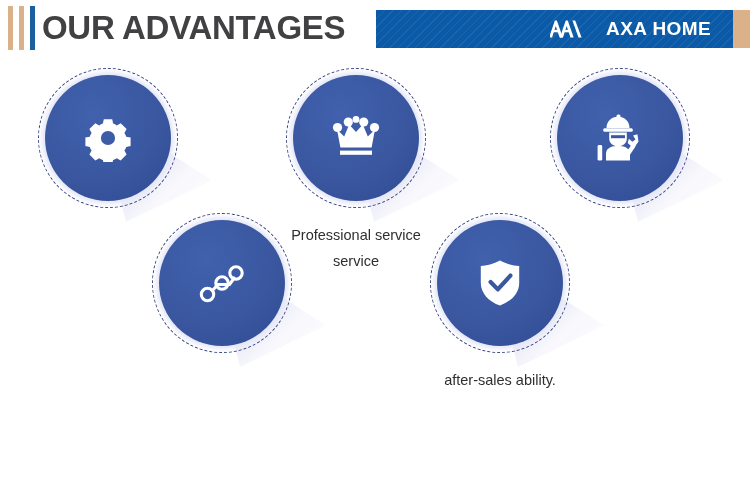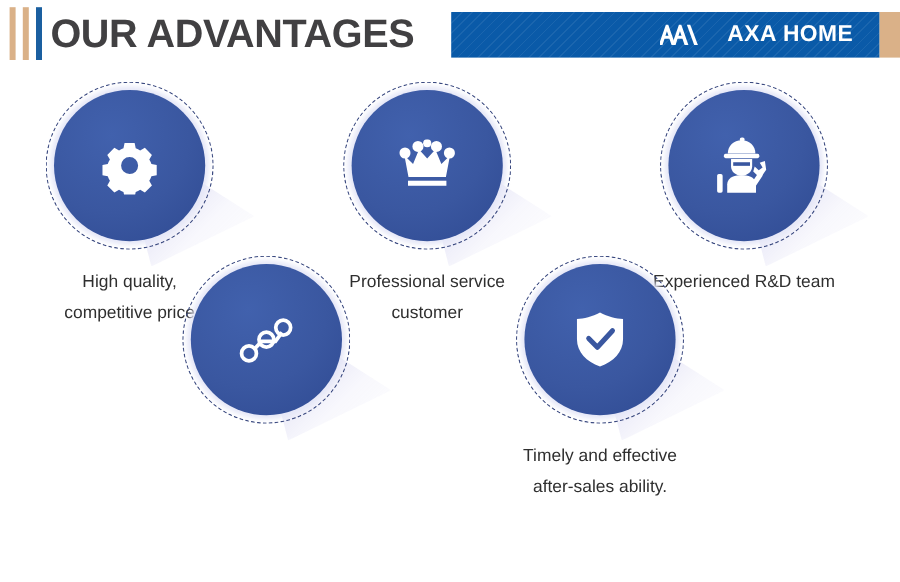--- a/index.html
+++ b/index.html
@@ -218,24 +218,20 @@
         <div class="halo"></div>
         <div class="dashed-ring"></div>
         <div class="disc">
           <span>
             <svg width="48" height="48" viewBox="0 0 48 48" aria-hidden="true">
               <path fill="#ffffff" d="M28.2 5.2h-8.4l-.9 4.4c-1.3.4-2.6 1-3.7 1.8l-3.9-2.2-5.9 5.9 2.2 3.9c-.8 1.1-1.4 2.4-1.8 3.7l-4.4.9v8.4l4.4.9c.4 1.3 1 2.6 1.8 3.7l-2.2 3.9 5.9 5.9 3.9-2.2c1.1.8 2.4 1.4 3.7 1.8l.9 4.4h8.4l.9-4.4c1.3-.4 2.6-1 3.7-1.8l3.9 2.2 5.9-5.9-2.2-3.9c.8-1.1 1.4-2.4 1.8-3.7l4.4-.9v-8.4l-4.4-.9c-.4-1.3-1-2.6-1.8-3.7l2.2-3.9-5.9-5.9-3.9 2.2c-1.1-.8-2.4-1.4-3.7-1.8l-.9-4.4zM24 16.9a7.1 7.1 0 1 1 0 14.2 7.1 7.1 0 0 1 0-14.2z"></path>
             </svg>
           </span>
         </div>
       </div>
-      <div class="caption">
-        <div>High quality,</div>
-        <div>competitive price</div>
-      </div>
     </div>
 
     <div class="card" id="card-2">
       <div class="circle-wrap">
         <div class="wedge"></div>
         <div class="halo"></div>
         <div class="dashed-ring"></div>
         <div class="disc">
           <span>
             <svg width="48" height="44" viewBox="0 0 48 44" aria-hidden="true">
@@ -247,21 +243,21 @@
                 <circle cx="24" cy="3.4" r="3.4"></circle>
                 <path d="M5.0 13.5 L12.2 20.6 L17.2 8.6 L24 16.0 L30.8 8.6 L35.8 20.6 L43.0 13.5 L39.6 31.6 H8.4 Z"></path>
                 <rect x="8.0" y="34.6" width="32" height="4.2"></rect>
               </g>
             </svg>
           </span>
         </div>
       </div>
       <div class="caption">
         <div>Professional service</div>
-        <div>customer</div>
+        <div>service</div>
       </div>
     </div>
 
     <div class="card" id="card-3">
       <div class="circle-wrap">
         <div class="wedge"></div>
         <div class="halo"></div>
         <div class="dashed-ring"></div>
         <div class="disc">
           <span>
@@ -282,24 +278,20 @@
 
                 <rect x="2.6" y="31.0" width="4.6" height="15.6" rx="1.4"></rect>
 
                 <rect x="33.4" y="29.0" width="4.3" height="14.6" rx="1.6" transform="rotate(34 35.5 36)"></rect>
 
                 <path d="M42.4 20.2l-4.3 1.4 2.4 3.9-3.2 2.3-3.4-3.0-1.2 4.2 3.3 3.0 4.5-.2 3.0-4.4-1.1-7.2z"></path>
               </g>
             </svg>
           </span>
         </div>
-      </div>
-      <div class="caption">
-        <div>Experienced R&amp;D team</div>
-        <div></div>
       </div>
     </div>
 
     <div class="card" id="card-4">
       <div class="circle-wrap">
         <div class="wedge"></div>
         <div class="halo"></div>
         <div class="dashed-ring"></div>
         <div class="disc">
           <span>
@@ -324,19 +316,18 @@
         <div class="disc">
           <span>
             <svg width="42" height="48" viewBox="0 0 42 48" aria-hidden="true">
               <path fill="#ffffff" d="M21 1.5 C14.6 5.1 7.4 6.6 1.8 6.9 v17.0 c0 10.3 8.0 18.6 19.2 22.6 11.2-4.0 19.2-12.3 19.2-22.6 V6.9 C34.6 6.6 27.4 5.1 21 1.5 Z"></path>
               <path fill="none" stroke="#3a57a0" stroke-width="4.2" stroke-linecap="round" stroke-linejoin="round" d="M11.6 23.0 L18.8 30.4 L31.4 16.6"></path>
             </svg>
           </span>
         </div>
       </div>
       <div class="caption">
-        <div>Timely and effective</div>
         <div>after-sales ability.</div>
       </div>
     </div>
 
   </div>
 </div>
 
 </body></html>

